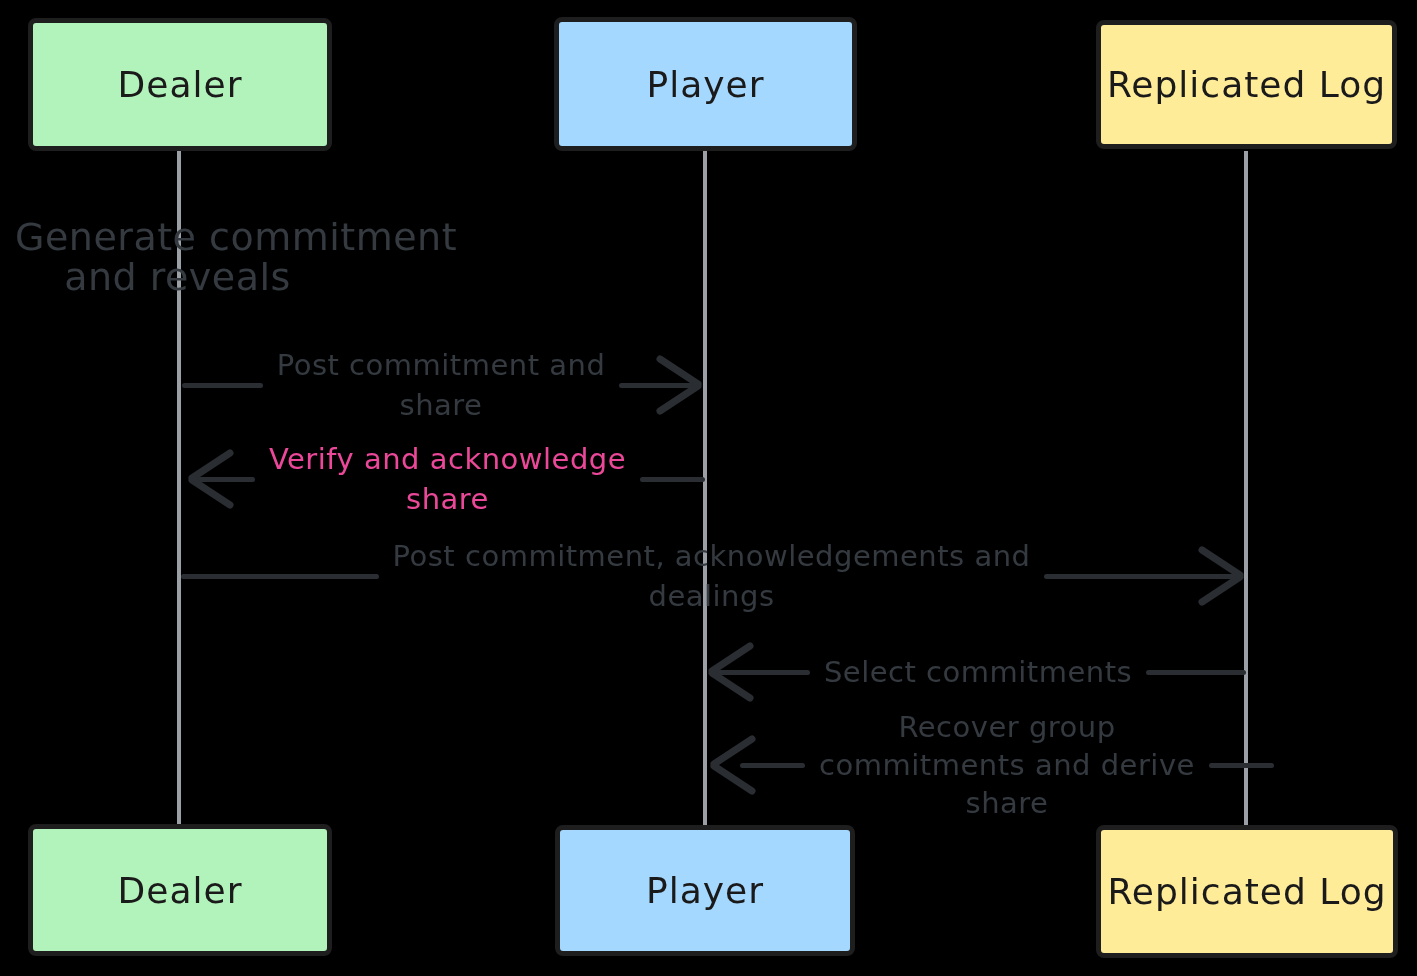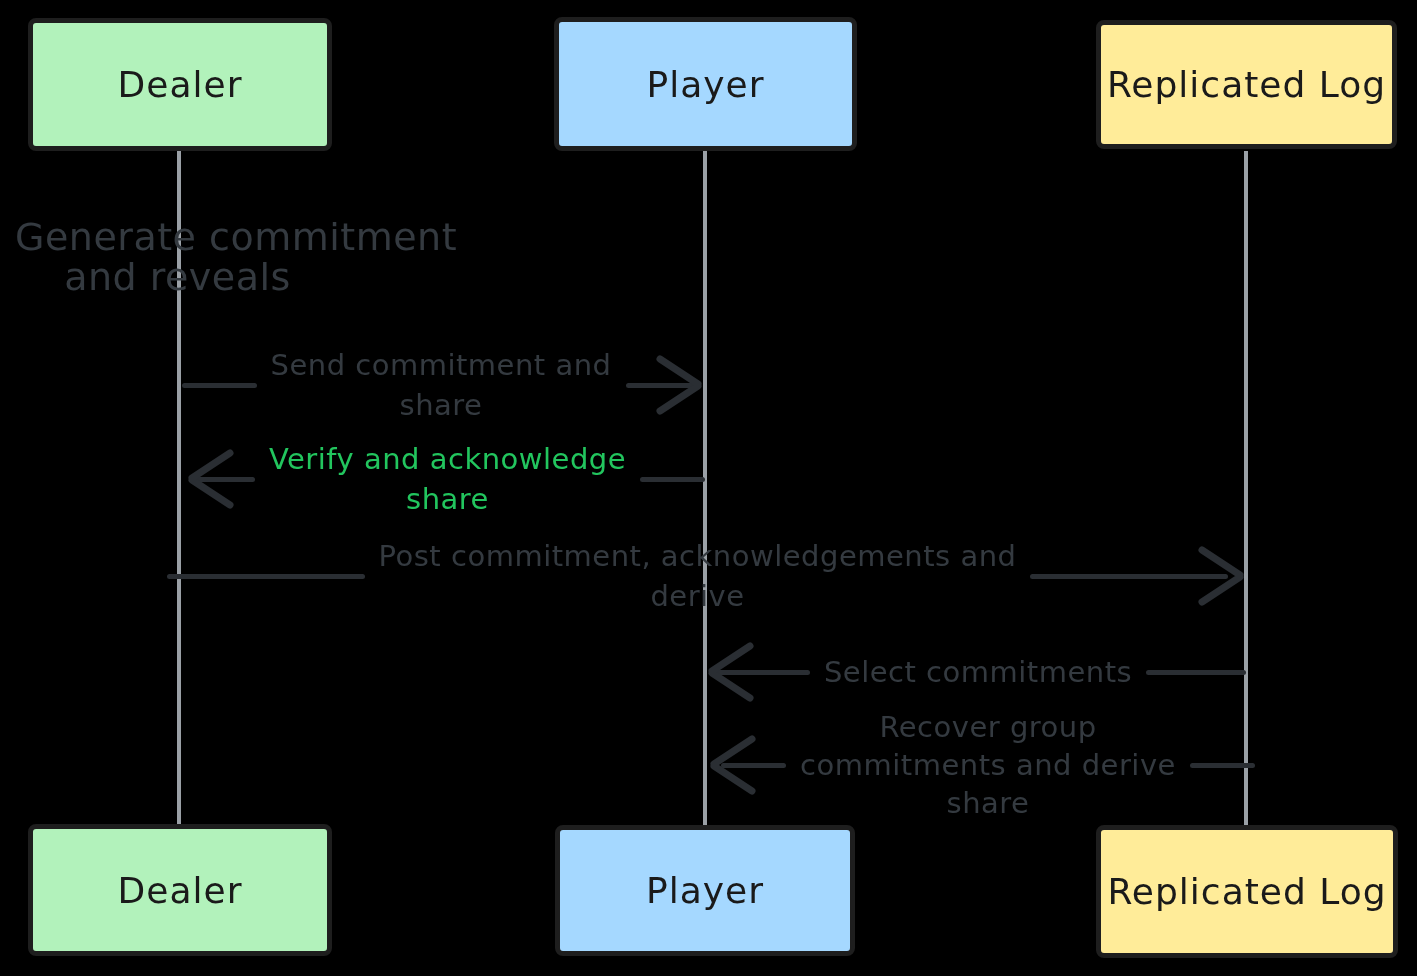--- a/index.html
+++ b/index.html
@@ -65,65 +65,65 @@
   </div>
 
   <div class="note" style="left: 15px; top: 217px; width: 325px; color: rgb(52, 58, 64);">
     <div>Generate commitment</div>
     <div>and reveals</div>
   </div>
 
   <div class="msg" style="left:182px;top:345px;width:518px;height:80px">
     <div class="seg" style="background: rgb(42, 46, 51);"></div>
     <div class="lbl" style="color: rgb(52, 58, 64);">
-      <div>Send commitment and</div>
+      <div>Post commitment and</div>
       <div>share</div>
     </div>
     <div class="seg" style="background: rgb(42, 46, 51);"></div>
   </div>
   <svg class="chev" style="left:652px;top:351px" width="52" height="68" viewBox="0 0 52 68">
     <path d="M8 8 L46 33 M8 60 L46 35" style="stroke: rgb(42, 46, 51);"></path>
   </svg>
 
   <div class="msg" style="left:190px;top:439px;width:515px;height:80px">
     <div class="seg" style="background: rgb(42, 46, 51);"></div>
-    <div class="lbl" style="color: #22c55e;">
+    <div class="lbl" style="color: #ec4899;">
       <div>Verify and acknowledge</div>
       <div>share</div>
     </div>
     <div class="seg" style="background: rgb(42, 46, 51);"></div>
   </div>
   <svg class="chev" style="left:186px;top:445px" width="52" height="68" viewBox="0 0 52 68">
     <path d="M44 8 L6 33 M44 60 L6 35" style="stroke: rgb(42, 46, 51);"></path>
   </svg>
 
-  <div class="msg" style="left:167px;top:536px;width:1061px;height:80px">
+  <div class="msg" style="left:181px;top:536px;width:1061px;height:80px">
     <div class="seg" style="background: rgb(42, 46, 51);"></div>
     <div class="lbl" style="color: rgb(52, 58, 64);">
       <div>Post commitment, acknowledgements and</div>
-      <div>derive</div>
+      <div>dealings</div>
     </div>
     <div class="seg" style="background: rgb(42, 46, 51);"></div>
   </div>
   <svg class="chev" style="left:1194px;top:542px" width="52" height="68" viewBox="0 0 52 68">
     <path d="M8 8 L46 33 M8 60 L46 35" style="stroke: rgb(42, 46, 51);"></path>
   </svg>
 
   <div class="msg" style="left:710px;top:652px;width:536px;height:40px">
     <div class="seg" style="background: rgb(42, 46, 51);"></div>
     <div class="lbl" style="color: rgb(52, 58, 64);">
       <div>Select commitments</div>
     </div>
     <div class="seg" style="background: rgb(42, 46, 51);"></div>
   </div>
   <svg class="chev" style="left:706px;top:638px" width="52" height="68" viewBox="0 0 52 68">
     <path d="M44 8 L6 33 M44 60 L6 35" style="stroke: rgb(42, 46, 51);"></path>
   </svg>
 
-  <div class="msg" style="left:721px;top:708px;width:534px;height:114px">
+  <div class="msg" style="left:740px;top:708px;width:534px;height:114px">
     <div class="seg" style="background: rgb(42, 46, 51);"></div>
     <div class="lbl tight" style="color: rgb(52, 58, 64);">
       <div>Recover group</div>
       <div>commitments and derive</div>
       <div>share</div>
     </div>
     <div class="seg" style="background: rgb(42, 46, 51);"></div>
   </div>
   <svg class="chev" style="left:708px;top:731px" width="52" height="68" viewBox="0 0 52 68">
     <path d="M44 8 L6 33 M44 60 L6 35" style="stroke: rgb(42, 46, 51);"></path>

